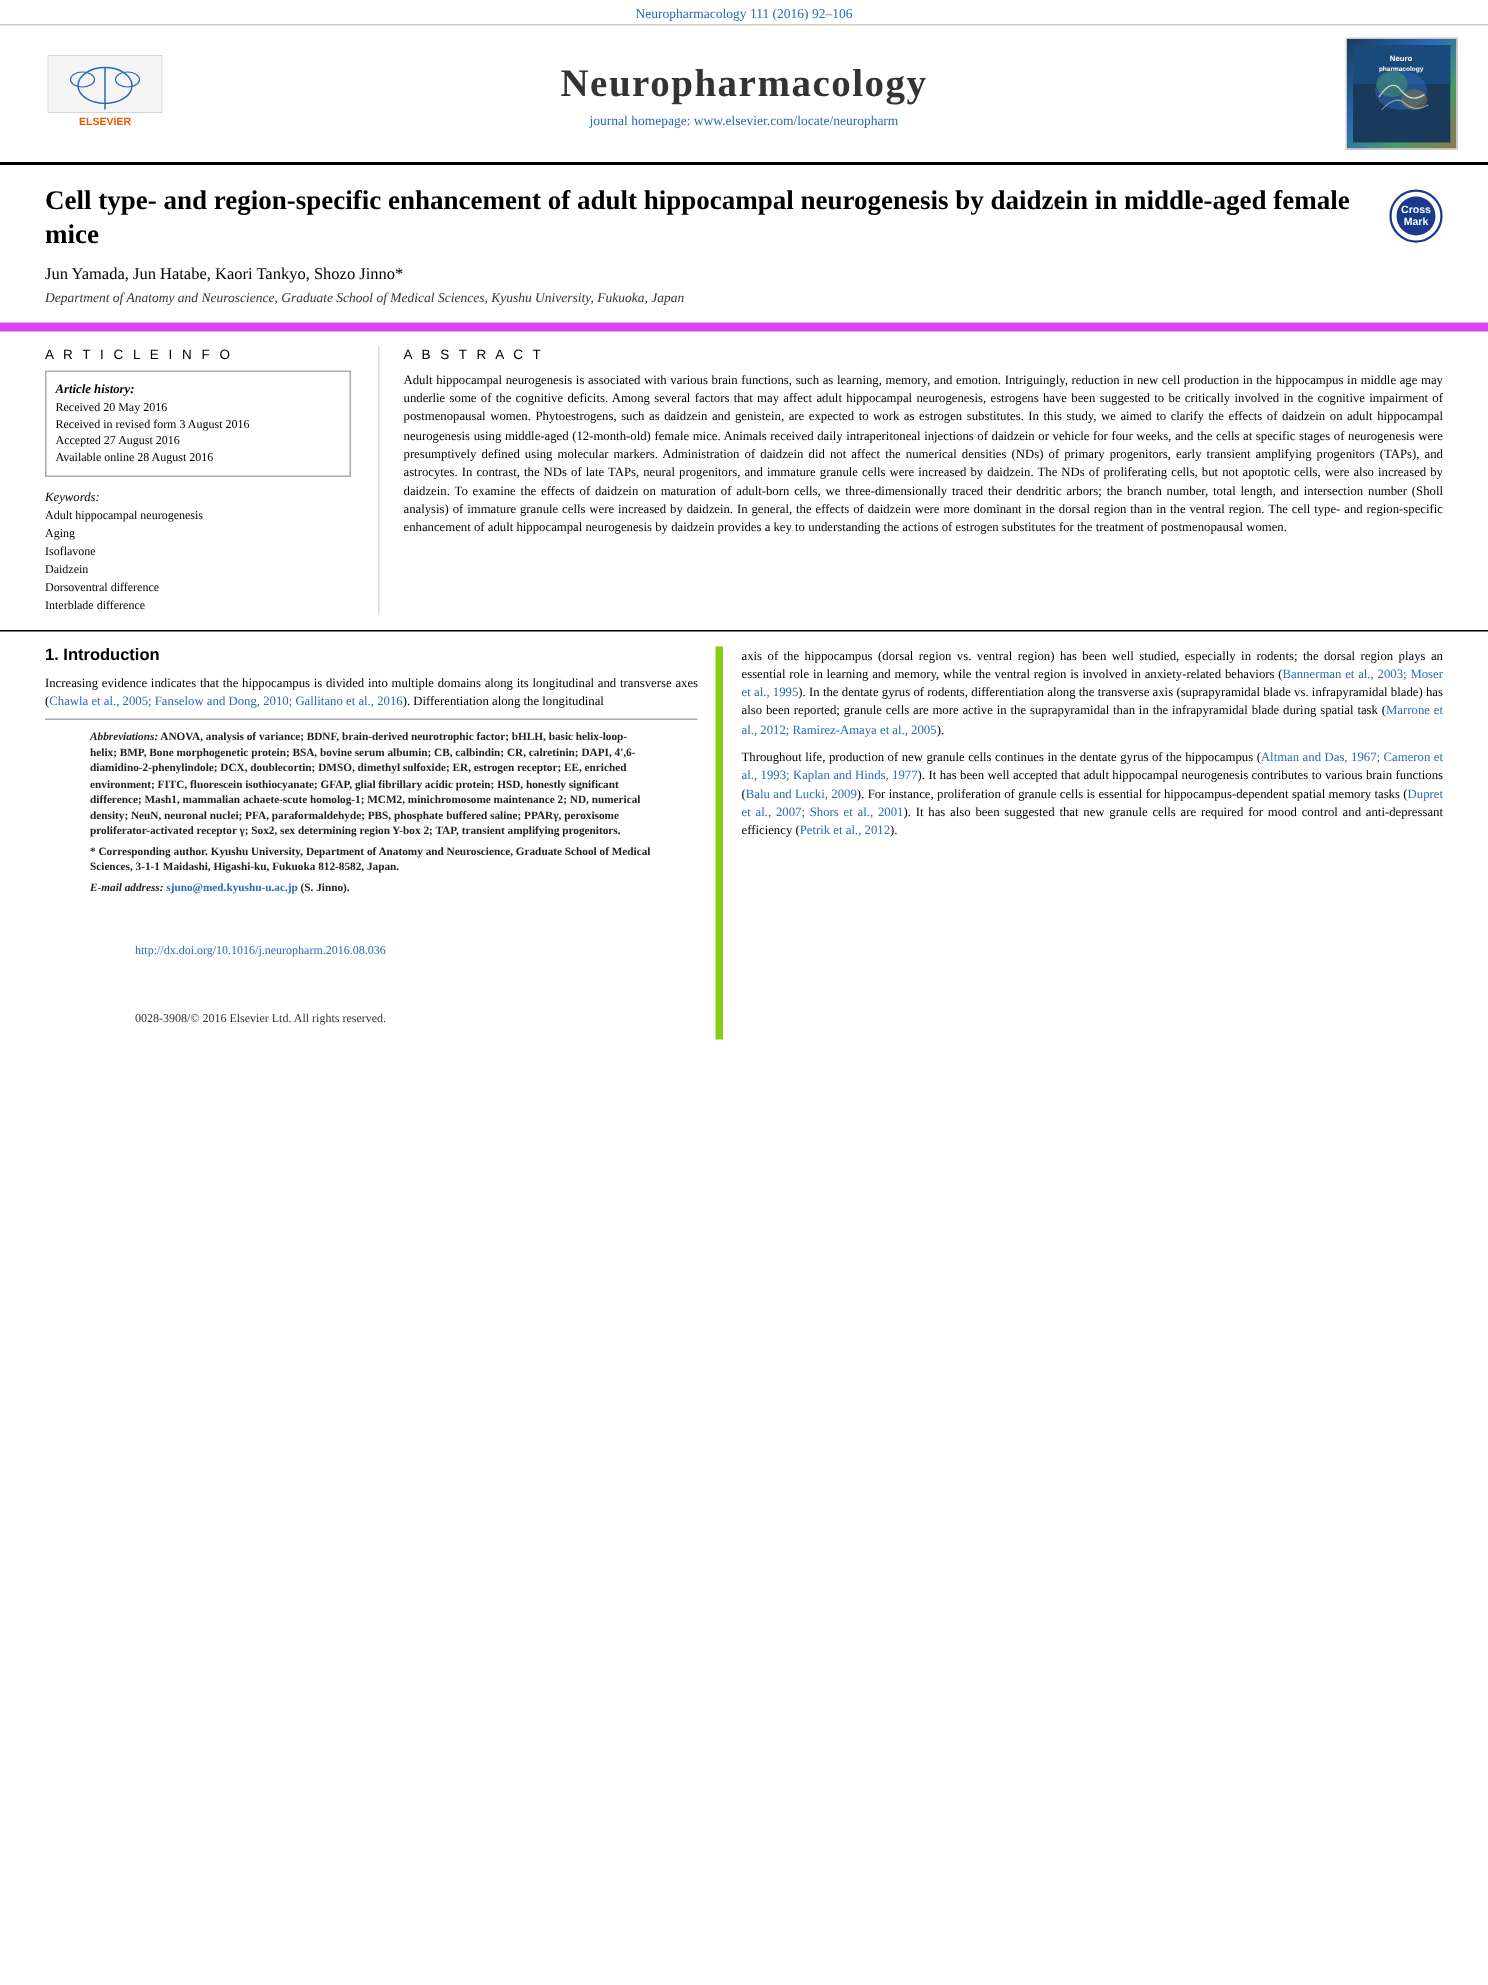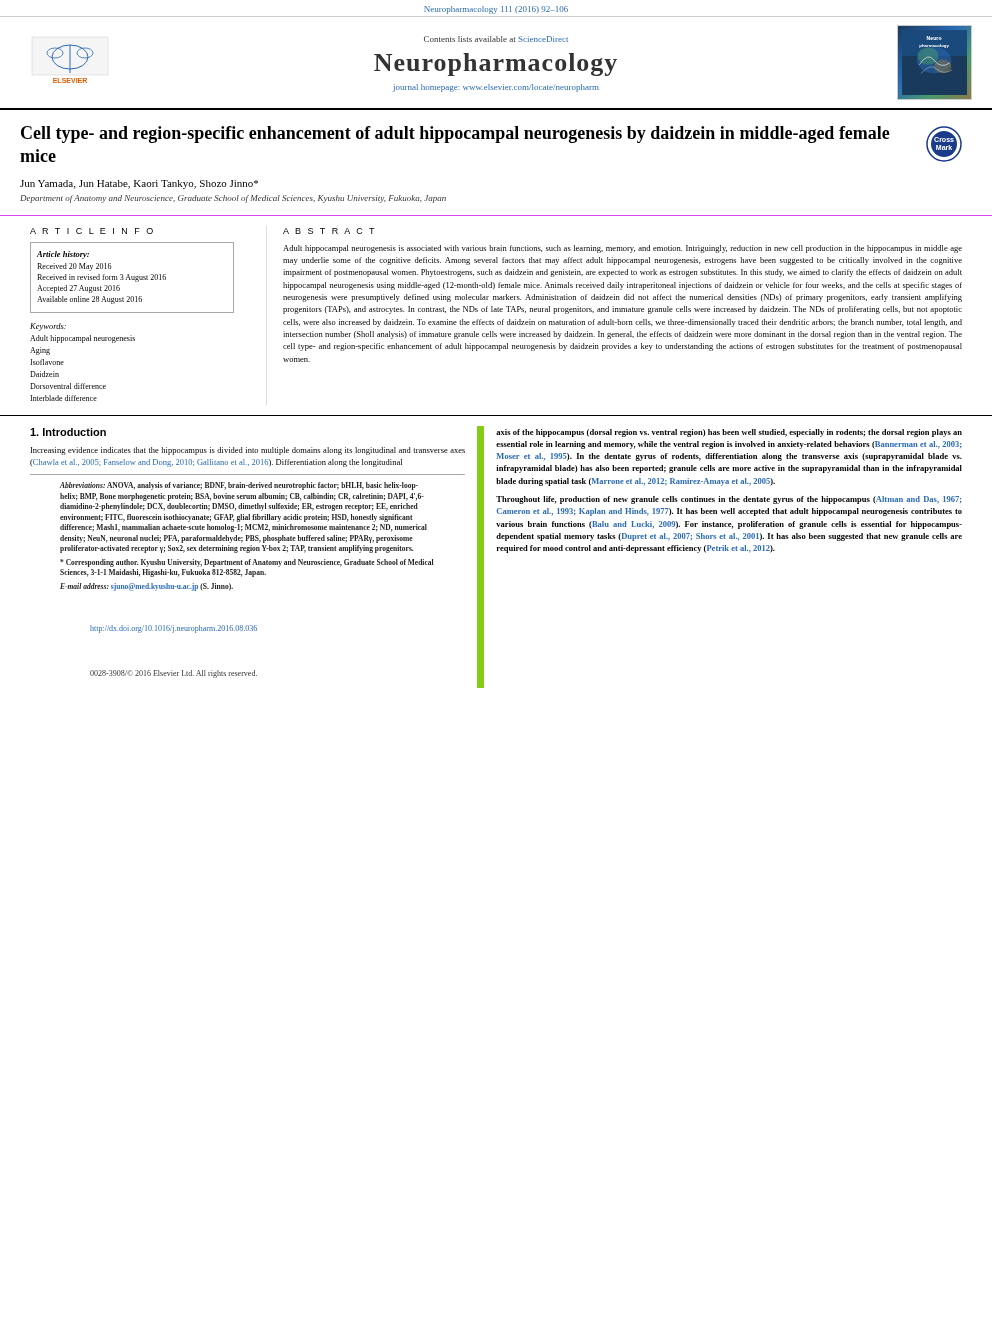--- a/index.html
+++ b/index.html
@@ -74,22 +74,22 @@
       justify-content: center;
       color: white;
       font-size: 8px;
       text-align: center;
       padding: 4px;
       font-weight: bold;
     }
 
     
     .article-section {
-      padding: 12px 30px 8px 20px;
-      border-bottom: 1px solid #d946ef;
+      padding: 12px 30px 8px 30px;
+      border-bottom: 6px solid #d946ef;
     }
     .crossmark {
       float: right;
       margin-top: 4px;
     }
     .crossmark-icon {
       width: 36px;
       height: 36px;
     }
     .article-title {
@@ -106,21 +106,21 @@
     .article-affiliation {
       font-size: 9px;
       font-style: italic;
       color: #333;
       margin-bottom: 4px;
     }
 
     
     .two-col {
       display: flex;
-      gap: 16px;
+      gap: 2px;
       padding: 10px 30px;
       border-bottom: 1px solid #000;
     }
     .left-col {
       width: 220px;
       padding-right: 16px;
       flex-shrink: 0;
     }
     .right-col {
       flex: 1;
@@ -191,22 +191,21 @@
       display: flex;
       gap: 0;
     }
     .body-left {
       width: 48%;
       padding-right: 12px;
     }
     .body-right {
       width: 52%;
       padding-left: 12px;
-      border-left: 7px solid #84cc16;
-      font-weight: bold;
+      border-left: 5px solid #84cc16;
     }
 
     .section-number {
       font-size: 11px;
       font-weight: bold;
       margin-bottom: 6px;
       font-family: Arial, sans-serif;
     }
     .body-text {
       font-size: 8.5px;
@@ -273,24 +272,20 @@
 
       <ellipse cx="40" cy="22" rx="18" ry="12" fill="none" stroke="#2a6ab5" stroke-width="1"></ellipse>
       <line x1="40" y1="10" x2="40" y2="38" stroke="#2a6ab5" stroke-width="1"></line>
       <ellipse cx="25" cy="18" rx="8" ry="5" fill="none" stroke="#2a6ab5" stroke-width="0.8"></ellipse>
       <ellipse cx="55" cy="18" rx="8" ry="5" fill="none" stroke="#2a6ab5" stroke-width="0.8"></ellipse>
       <text x="40" y="48" text-anchor="middle" font-size="7" fill="#e65c00" font-family="Arial" font-weight="bold">ELSEVIER</text>
     </svg>
   </div>
 
   <div class="journal-header-center">
-    <div class="contents-line">
-      <span>Contents lists available at</span>
-      <a class="sciencedirect-link">ScienceDirect</a>
-    </div>
     <div class="journal-title">Neuropharmacology</div>
     <div class="journal-homepage">
       <span>journal homepage:</span>
       <a class="sciencedirect-link">www.elsevier.com/locate/neuropharm</a>
     </div>
   </div>
 
   <div class="journal-header-right">
     <div class="journal-cover">
       <svg width="75" height="75" viewBox="0 0 75 75">

